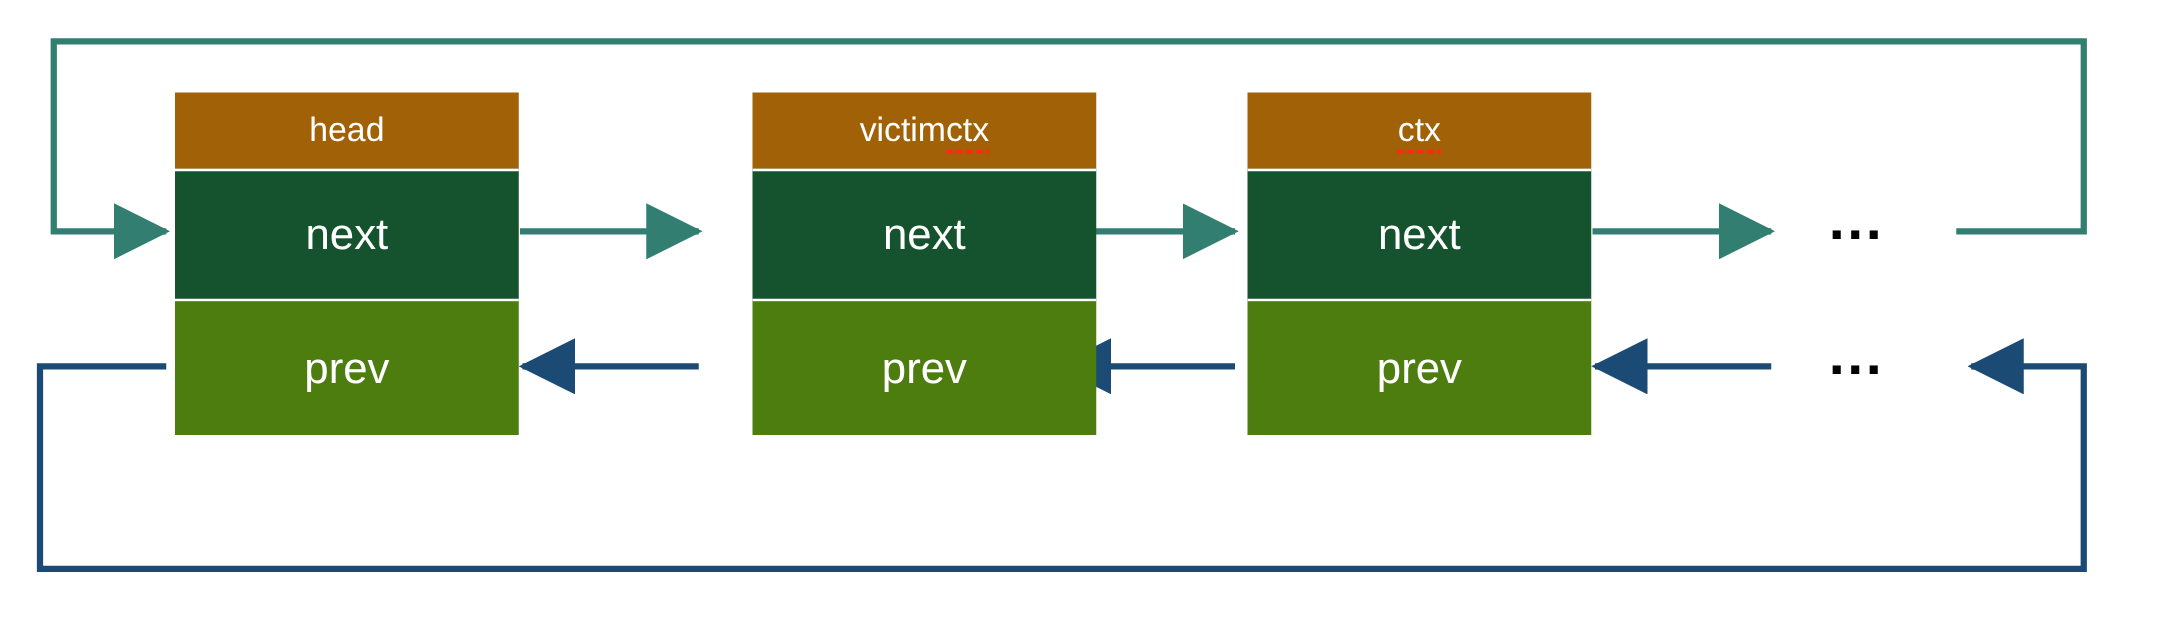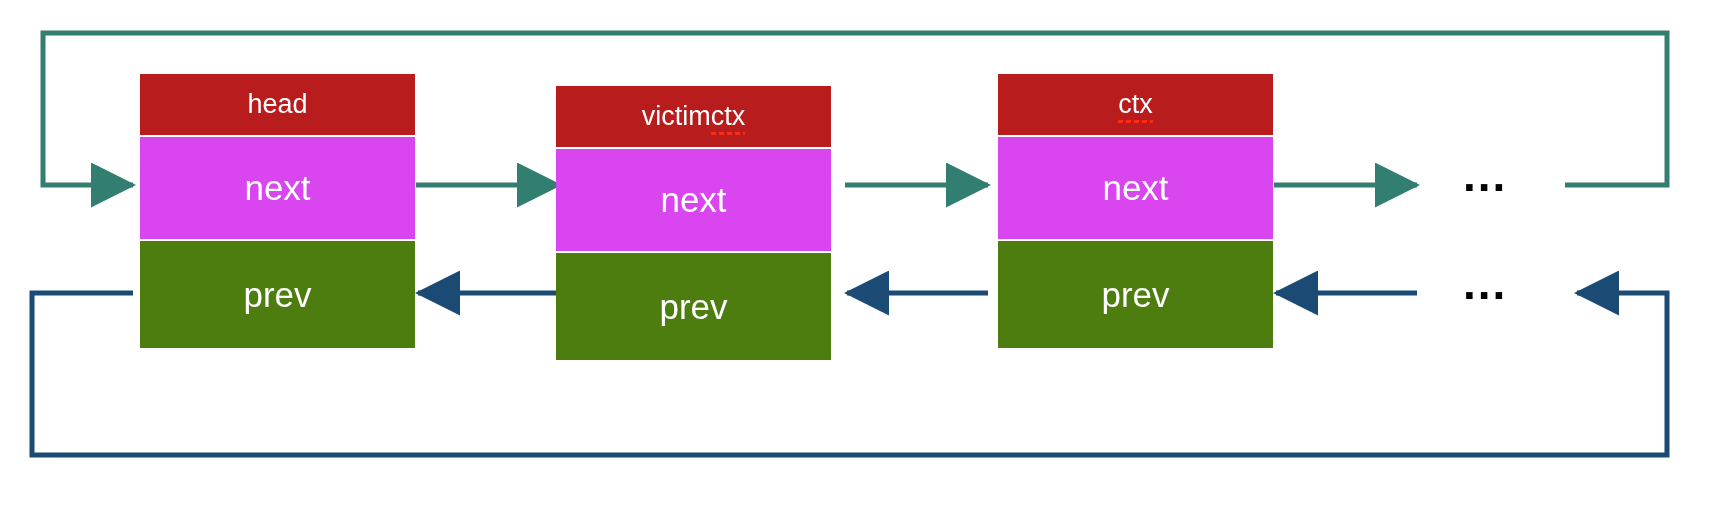--- a/index.html
+++ b/index.html
@@ -37,27 +37,27 @@
     display: flex;
     align-items: center;
     justify-content: center;
     color: #ffffff;
     text-align: center;
     white-space: nowrap;
   }
   .cell-label {
     height: 61px;
     font-size: 27px;
-    background: #b91c1c;
+    background: #a16207;
     line-height: 1;
   }
   .cell-next {
     height: 106px;
     font-size: 35px;
-    background: #d946ef;
+    background: #14532d;
     border-top: 2px solid #ffffff;
     border-bottom: 2px solid #ffffff;
   }
   .cell-prev {
     height: 107px;
     font-size: 35px;
     background: #4d7c0f;
   }
   .spell {
     position: relative;
@@ -129,21 +129,21 @@
       <span>head</span>
     </div>
     <div class="cell cell-next">
       <span>next</span>
     </div>
     <div class="cell cell-prev">
       <span>prev</span>
     </div>
   </div>
 
-  <div class="node" id="node-victim" style="left:556px; top:74px;margin-top:12px;">
+  <div class="node" id="node-victim" style="left:602px; top:74px;">
     <div class="cell cell-label">
       <span>victim </span>
         <span class="spell">ctx</span>
     </div>
     <div class="cell cell-next">
       <span>next</span>
     </div>
     <div class="cell cell-prev">
       <span>prev</span>
     </div>

